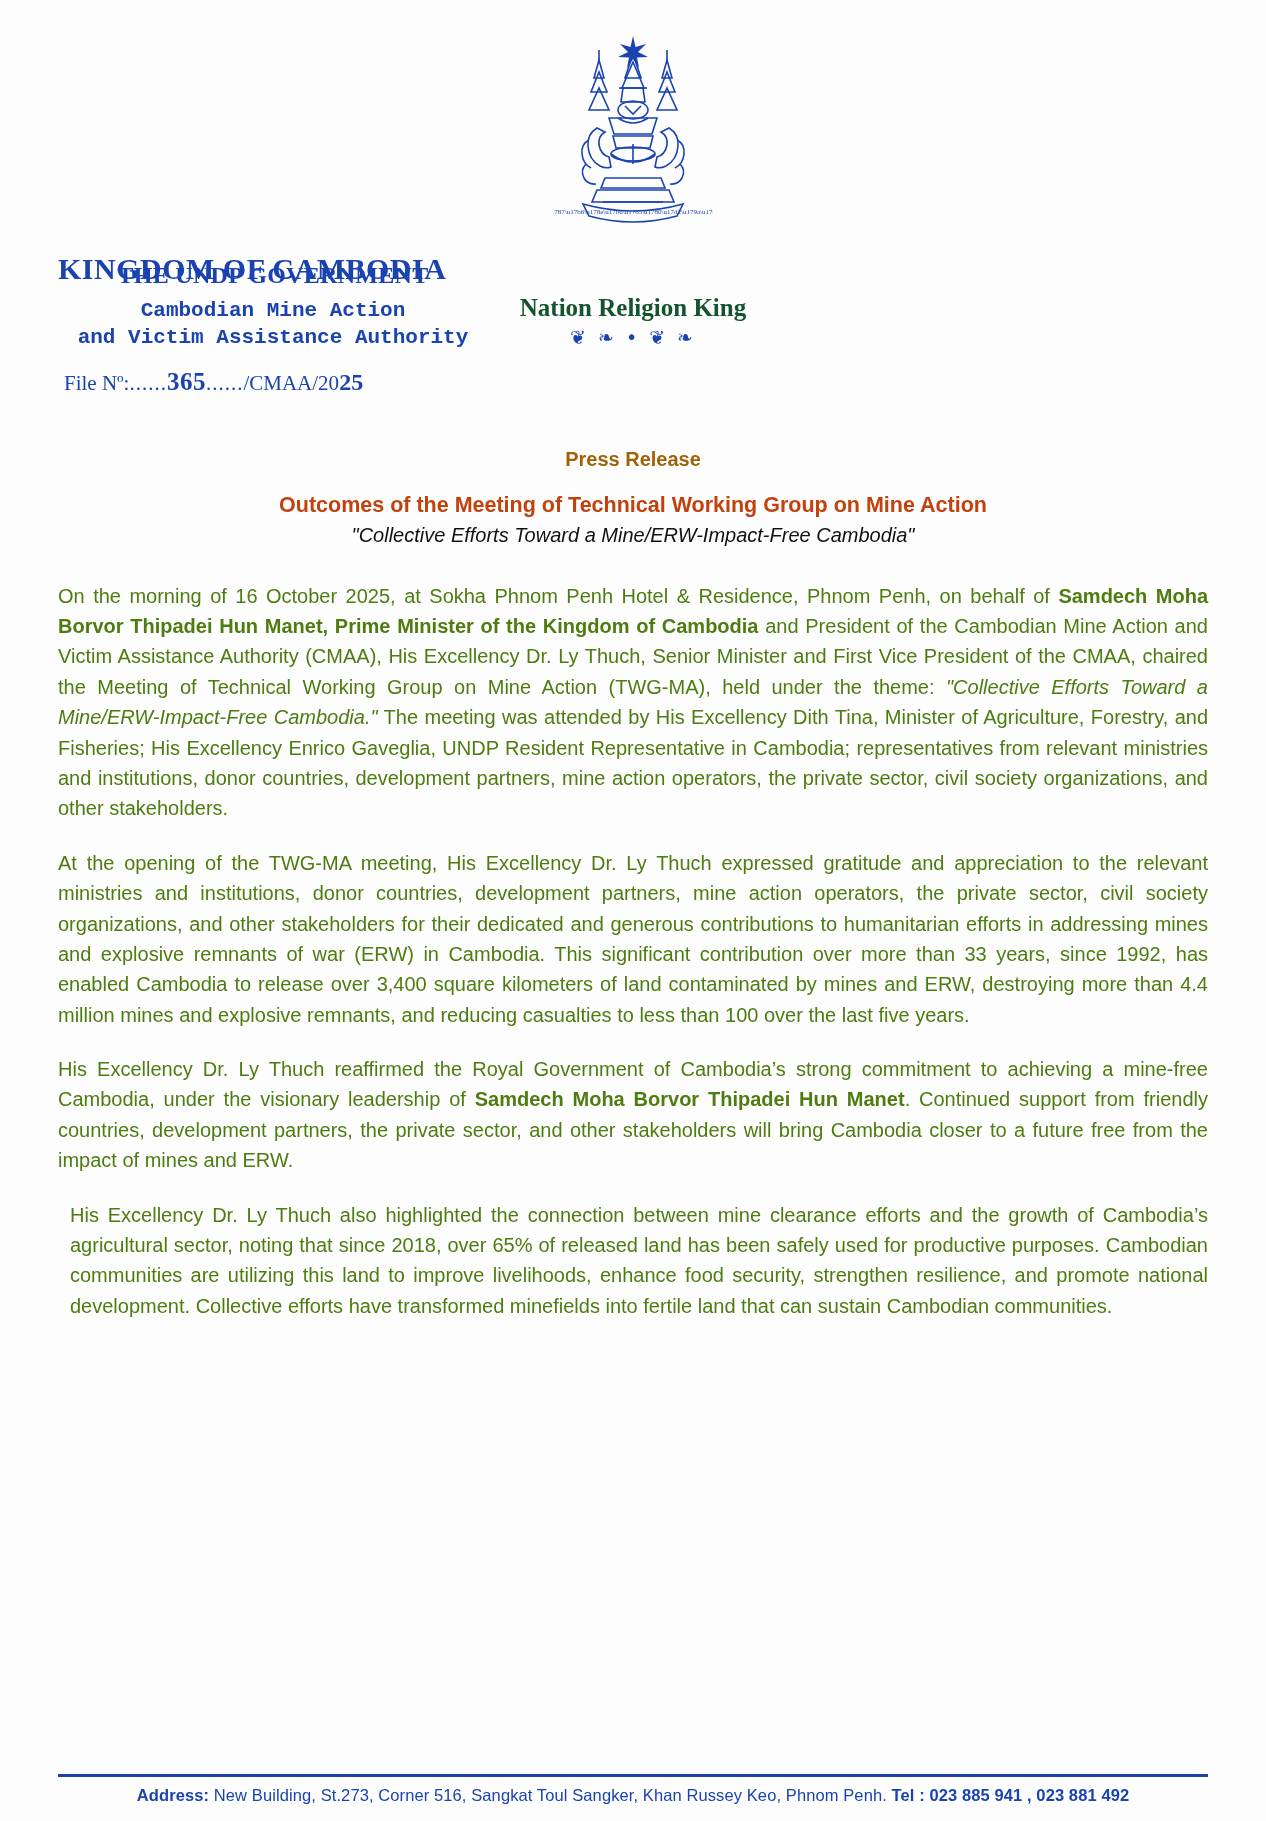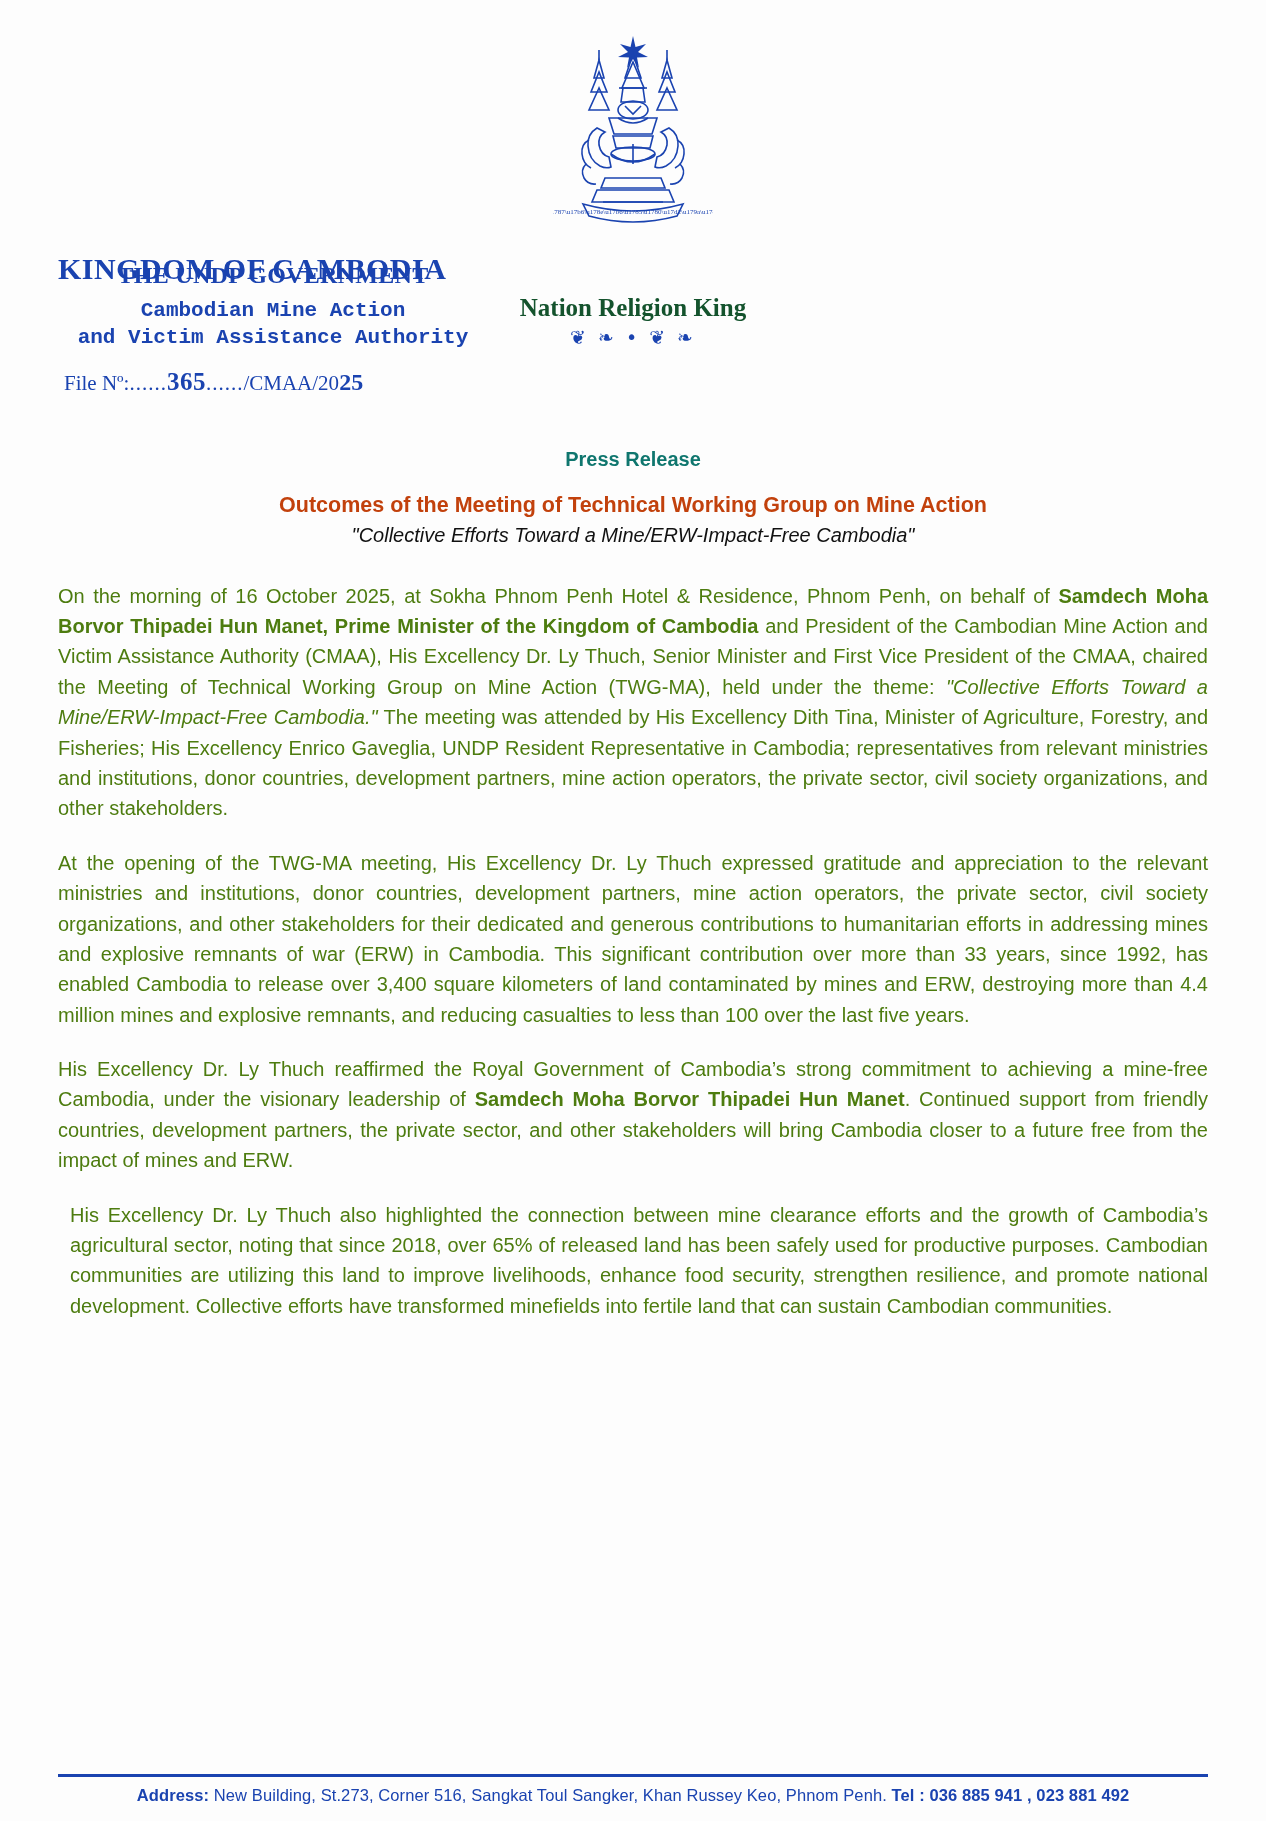--- a/index.html
+++ b/index.html
@@ -105,21 +105,21 @@
     font-weight: bold;
     font-size: 24px;
     color: #1a43b0;
   }
 
   
   .press-label {
     text-align: center;
     font-weight: bold;
     font-size: 20px;
-    color: #0f766e;
+    color: #a16207;
     margin-top: 52px;
   }
   .doc-title {
     text-align: center;
     font-weight: bold;
     font-size: 21.5px;
     color: #c2410c;
     margin-top: 22px;
   }
   .doc-subtitle {
@@ -242,17 +242,17 @@
   <div class="body-copy">
     <p class="para"><span>On the morning of 16 October 2025, at Sokha Phnom Penh Hotel &amp; Residence, Phnom Penh, on behalf of </span><b>Samdech Moha Borvor Thipadei Hun Manet, Prime Minister of the Kingdom of Cambodia</b><span> and President of the Cambodian Mine Action and Victim Assistance Authority (CMAA), His Excellency Dr. Ly Thuch, Senior Minister and First Vice President of the CMAA, chaired the Meeting of Technical Working Group on Mine Action (TWG-MA), held under the theme: </span><i>"Collective Efforts Toward a Mine/ERW-Impact-Free Cambodia."</i><span> The meeting was attended by His Excellency Dith Tina, Minister of Agriculture, Forestry, and Fisheries; His Excellency Enrico Gaveglia, UNDP Resident Representative in Cambodia; representatives from relevant ministries and institutions, donor countries, development partners, mine action operators, the private sector, civil society organizations, and other stakeholders.</span></p>
     <p class="para"><span>At the opening of the TWG-MA meeting, His Excellency Dr. Ly Thuch expressed gratitude and appreciation to the relevant ministries and institutions, donor countries, development partners, mine action operators, the private sector, civil society organizations, and other stakeholders for their dedicated and generous contributions to humanitarian efforts in addressing mines and explosive remnants of war (ERW) in Cambodia. This significant contribution over more than 33 years, since 1992, has enabled Cambodia to release over 3,400 square kilometers of land contaminated by mines and ERW, destroying more than 4.4 million mines and explosive remnants, and reducing casualties to less than 100 over the last five years.</span></p>
     <p class="para"><span>His Excellency Dr. Ly Thuch reaffirmed the Royal Government of Cambodia’s strong commitment to achieving a mine-free Cambodia, under the visionary leadership of </span><b>Samdech Moha Borvor Thipadei Hun Manet</b><span>. Continued support from friendly countries, development partners, the private sector, and other stakeholders will bring Cambodia closer to a future free from the impact of mines and ERW.</span></p>
     <p class="para"><span>His Excellency Dr. Ly Thuch also highlighted the connection between mine clearance efforts and the growth of Cambodia’s agricultural sector, noting that since 2018, over 65% of released land has been safely used for productive purposes. Cambodian communities are utilizing this land to improve livelihoods, enhance food security, strengthen resilience, and promote national development. Collective efforts have transformed minefields into fertile land that can sustain Cambodian communities.</span></p>
   </div>
 
   <div class="footer">
     <div class="footer-rule"></div>
     <div class="footer-text">
-      <span class="addr-label">Address:</span><span class="addr-body"> New Building, St.273, Corner 516, Sangkat Toul Sangker, Khan Russey Keo, Phnom Penh.</span><span class="addr-label"> Tel :</span><span class="addr-label"> 036 885 941 , 023 881 492</span>
+      <span class="addr-label">Address:</span><span class="addr-body"> New Building, St.273, Corner 516, Sangkat Toul Sangker, Khan Russey Keo, Phnom Penh.</span><span class="addr-label"> Tel :</span><span class="addr-label"> 023 885 941 , 023 881 492</span>
     </div>
   </div>
 
 </div>
 
 </body></html>

